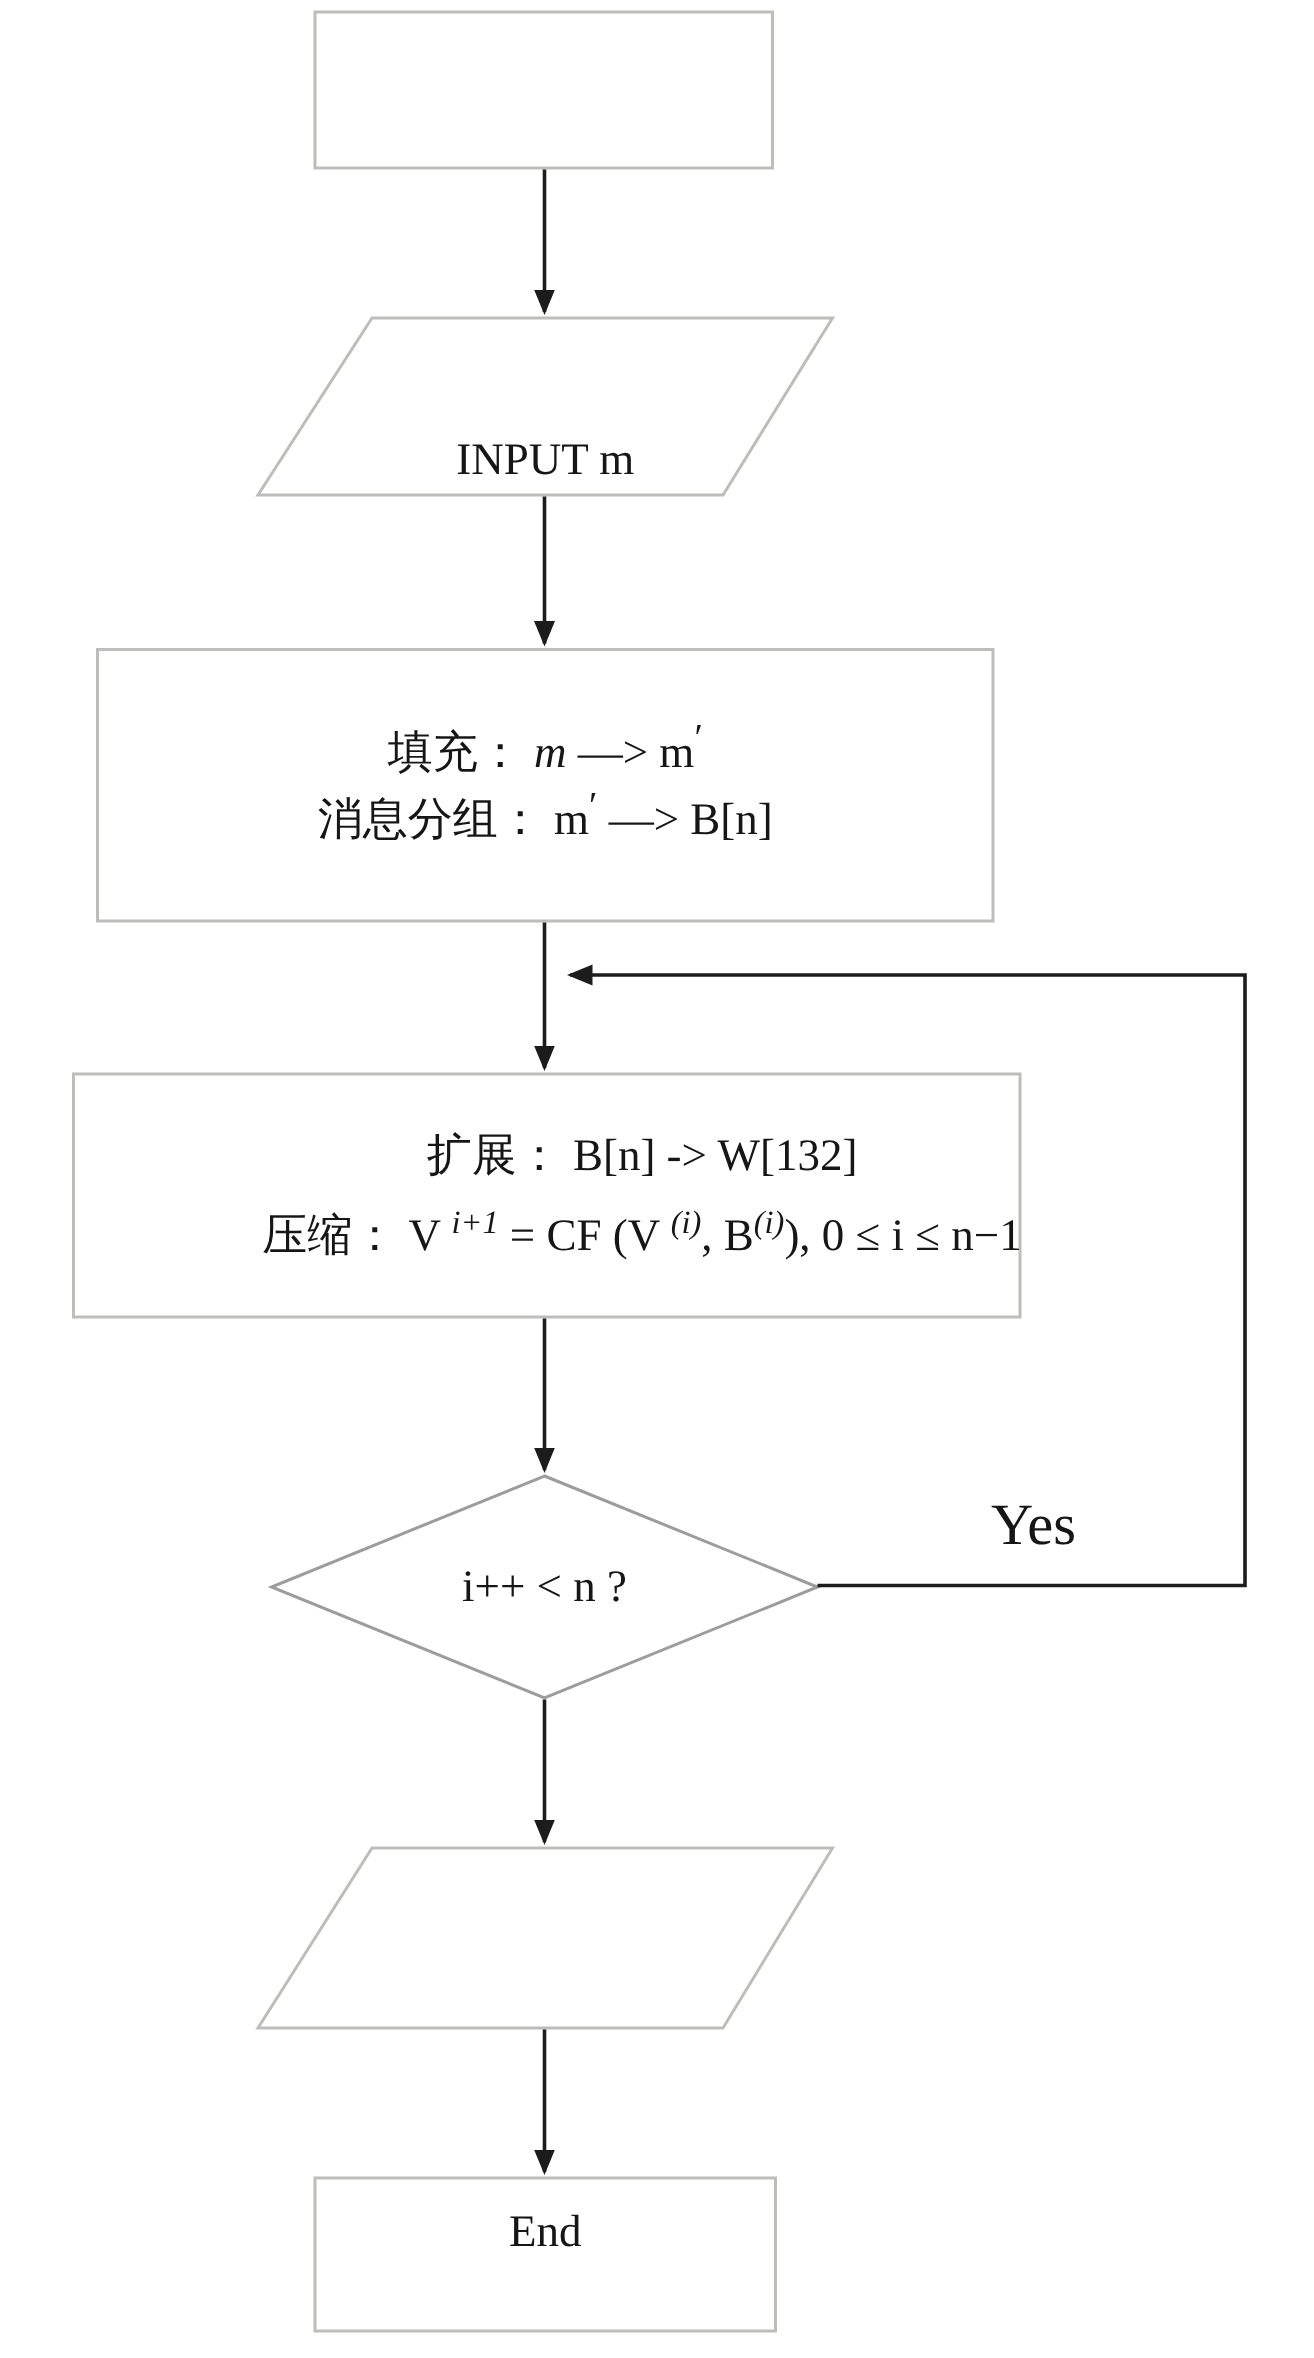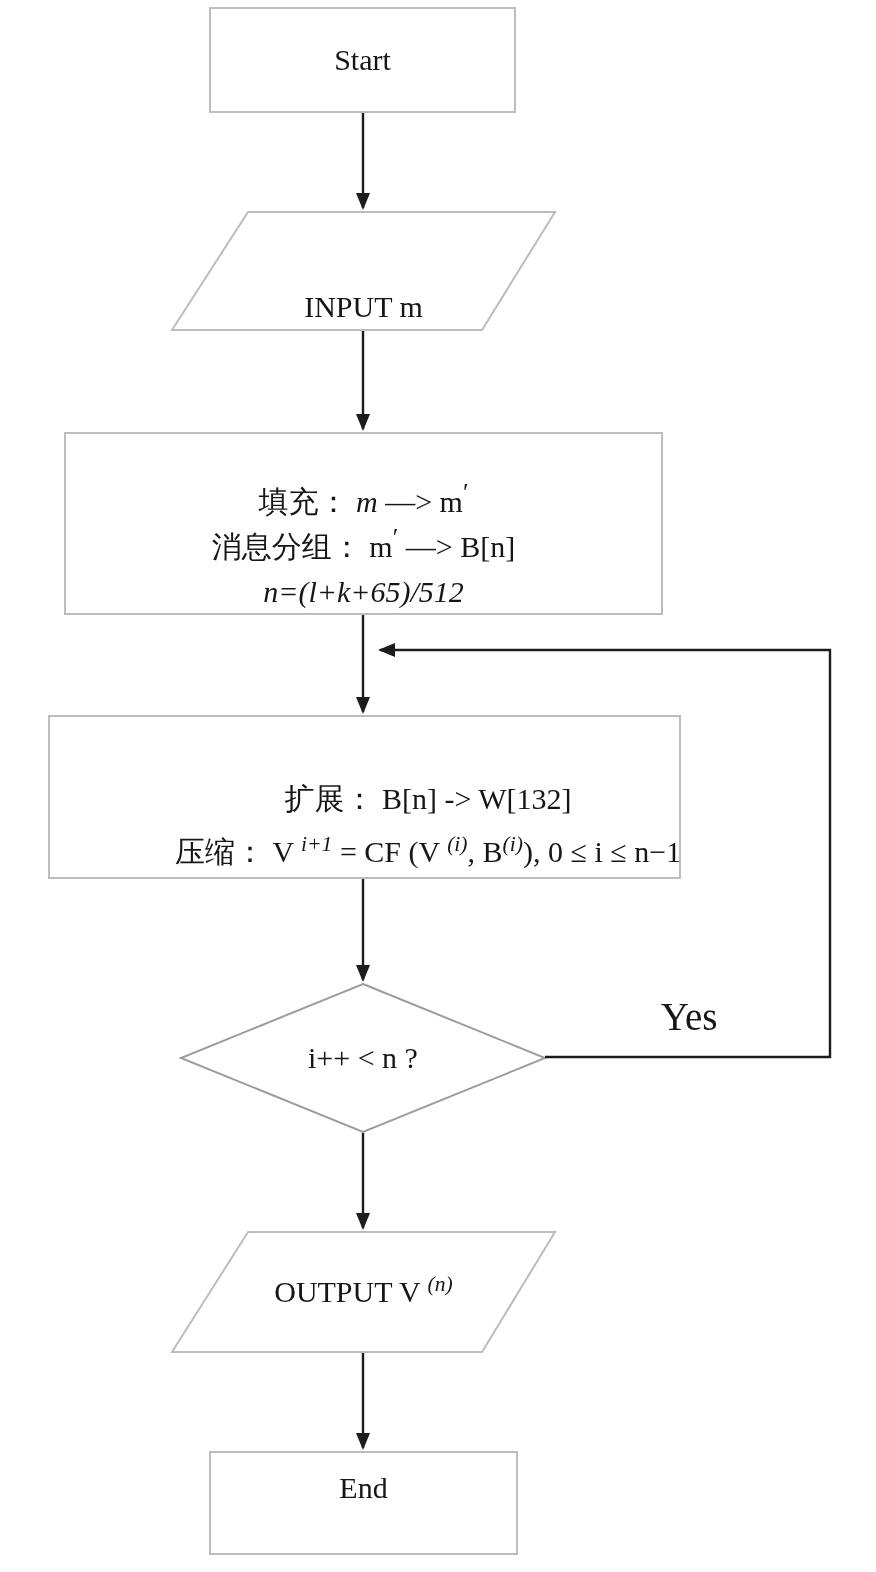--- a/index.html
+++ b/index.html
@@ -15,21 +15,21 @@
   .canvas svg { position: absolute; left: 0; top: 0; }
   .txt {
     position: absolute;
     display: flex;
     align-items: center;
     justify-content: center;
     text-align: center;
     font-size: 30px;
     color: #161616;
   }
-  .multi { flex-direction: column; justify-content: flex-end; }
+  .multi { flex-direction: column; }
   .line { white-space: pre; }
   .pad-line { line-height: 45px; }
   .iter-line { line-height: 53px; }
   .sup {
     font-size: 0.72em;
     vertical-align: super;
     line-height: 0;
     font-style: italic;
   }
   .prime {
@@ -74,38 +74,33 @@
 
     <line x1="363" y1="879" x2="363" y2="980" stroke-width="2.4" marker-end="url(#ah)" stroke="#1c1c1c"></line>
 
     <line x1="363" y1="1133" x2="363" y2="1228" stroke-width="2.4" marker-end="url(#ah)" stroke="#1c1c1c"></line>
 
     <line x1="363" y1="1353" x2="363" y2="1448" stroke-width="2.4" marker-end="url(#ah)" stroke="#1c1c1c"></line>
 
     <polyline points="545,1057 830,1057 830,650 380,650" fill="none" stroke-width="2.4" marker-end="url(#ah)" stroke="#1c1c1c"></polyline>
   </svg>
 
-  <div class="txt" style="left:210px; top:8px; width:305px; height:104px;">Start</div>
 
   <div class="txt" style="left:172px; top:212px; width:383px; height:118px;margin-top:36px;">INPUT m</div>
 
   <div class="txt multi" style="left:65px; top:433px; width:597px; height:181px;">
     <div class="line pad-line"><span>填充： </span><span class="it">m</span><span> —&gt; m</span><span class="prime">′</span></div>
     <div class="line pad-line"><span>消息分组： m</span><span class="prime">′</span><span> —&gt; B[n]</span></div>
-    <div class="line pad-line it">n=(l+k+65)/512</div>
   </div>
 
   <div class="txt multi" style="left:49px; top:716px; width:758px; height:162px;">
     <div class="line iter-line">扩展： B[n] -&gt; W[132]</div>
     <div class="line iter-line"><span>压缩： V </span><span class="sup">i+1</span><span> = CF (V </span><span class="sup">(i)</span><span>, B</span><span class="sup">(i)</span><span>), 0 ≤ i ≤ n−1</span></div>
   </div>
 
   <div class="txt" style="left:181px; top:984px; width:364px; height:148px;">i++ &lt; n ?</div>
 
   <div class="txt yes-label" style="left:649px; top:994px; width:80px; height:44px;">Yes</div>
 
-  <div class="txt" style="left:172px; top:1232px; width:383px; height:120px;">
-    <div class="line"><span>OUTPUT V </span><span class="sup">(n)</span></div>
-  </div>
 
   <div class="txt" style="left:210px; top:1452px; width:307px; height:72px;">End</div>
 
 </div>
 
 </body></html>

